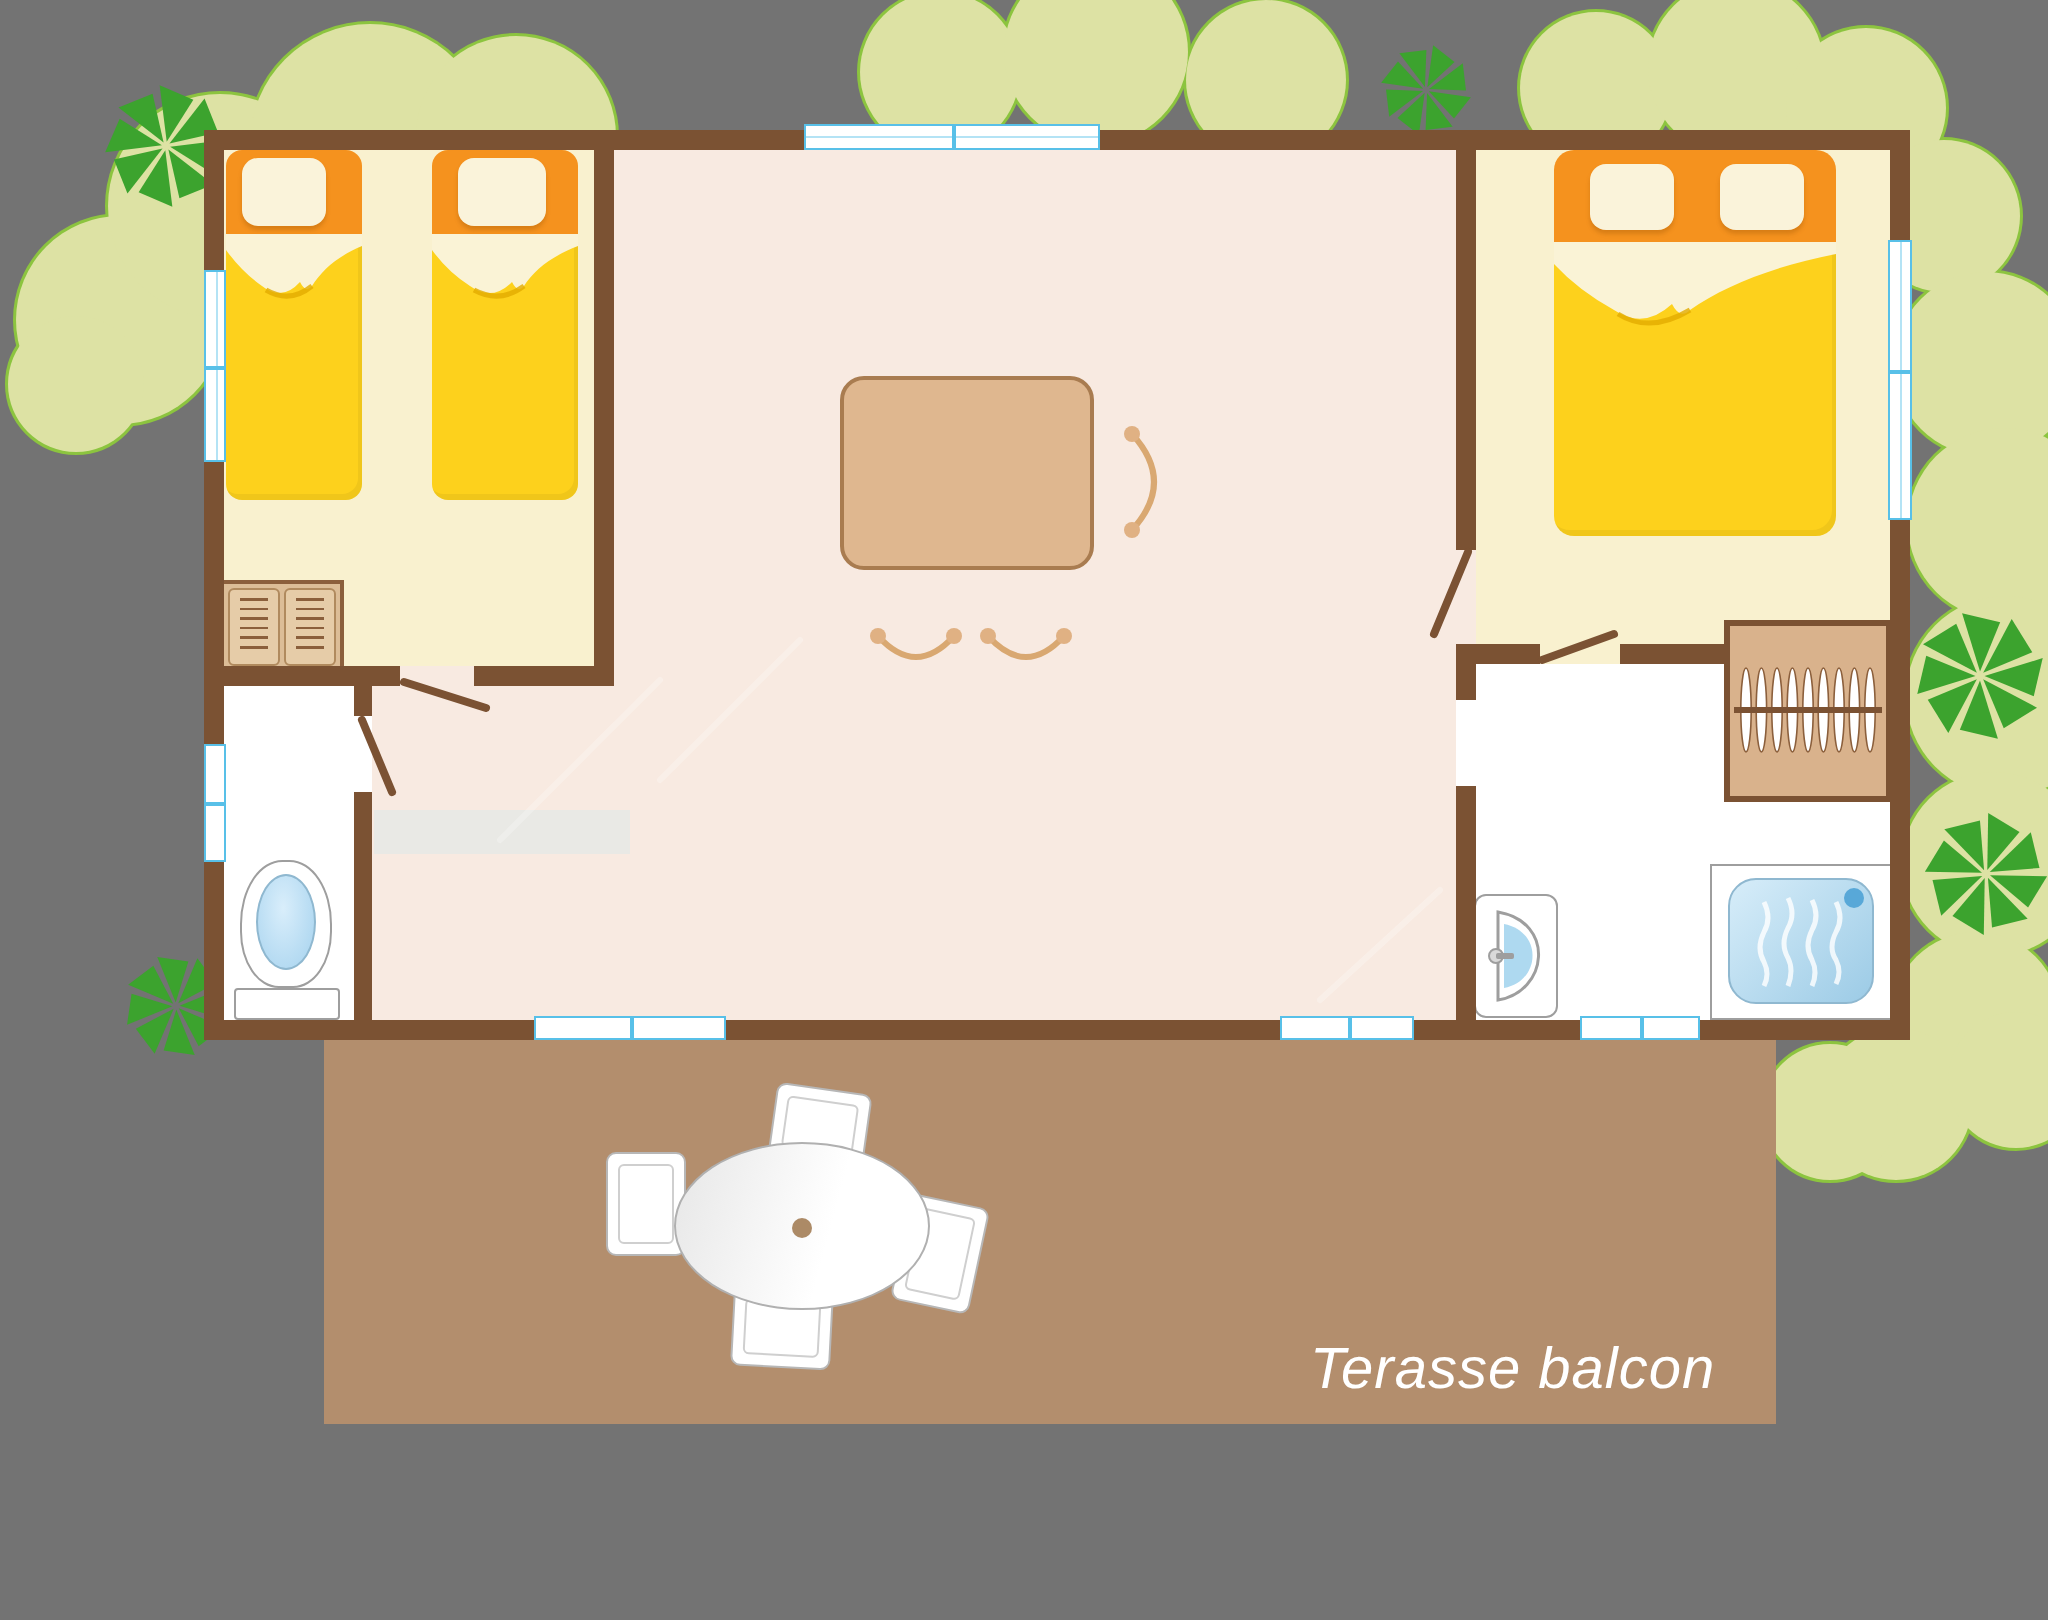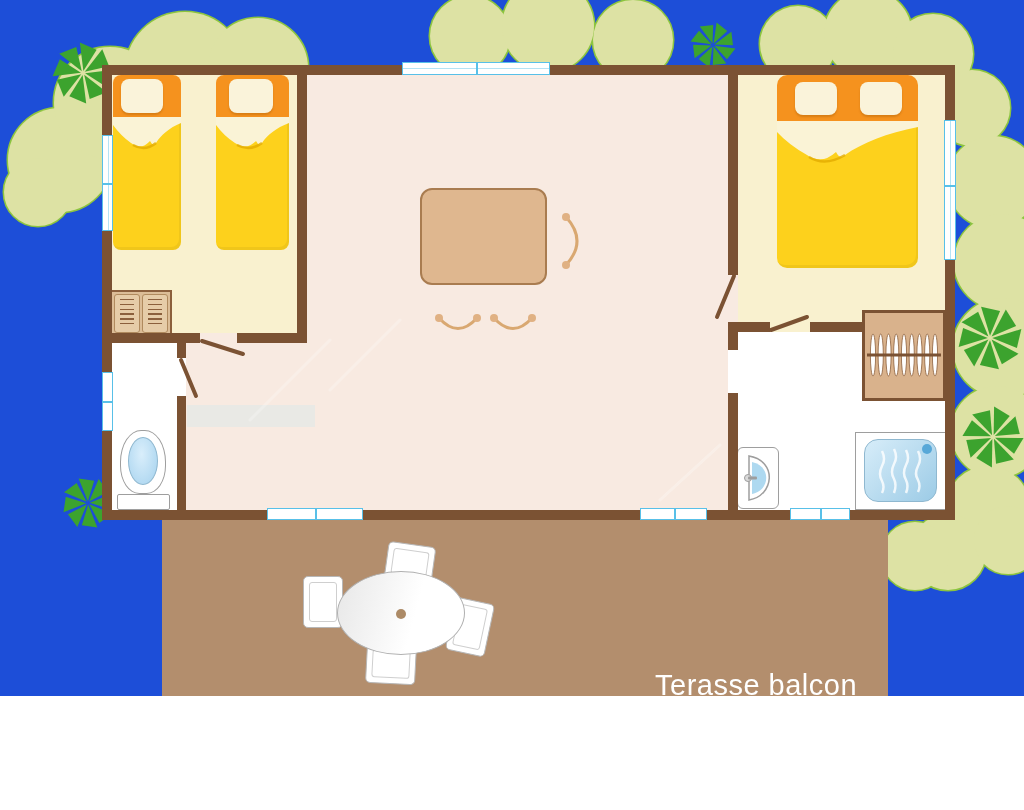--- a/index.html
+++ b/index.html
@@ -3,21 +3,21 @@
 <meta charset="utf-8">
 <style>
   :root{
     --wall:#7b5233; --terrace:#b38e6d; --living-floor:#f8eae1; --bedroom-floor:#f9f1cf;
     --wet-room-floor:#ffffff; --sofa-orange:#f08c05; --bed-headboard-orange:#f5921e;
     --bed-blanket-yellow:#fdd11c; --pillow-cream:#faf3da; --wood-tan:#dcbd97;
     --wood-border:#aa8057; --window-blue:#58c0e8; --water-blue:#a9d8ef;
     --tree-light:#dde2a4; --tree-outline:#8cc43f; --tree-dark:#3ca32e; --label-text:#ffffff;
   }
   html,body{margin:0;padding:0;background:#fff;font-family:"Liberation Sans",sans-serif;}
-  .canvas{position:relative;width:1024px;height:696px;background:#1d4ed8;overflow:hidden;}
+  .canvas{position:relative;width:1024px;height:810px;background:#737373;overflow:hidden;font-style:italic;}
   .trees{position:absolute;left:0;top:0;z-index:0;}
   .terrace{position:absolute;left:162px;top:520px;width:726px;height:192px;background:var(--terrace);z-index:1;}
   .terrace-label{position:absolute;left:655px;top:669px;font-size:29px;letter-spacing:.5px;color:var(--label-text);z-index:3;}
   .tchair{position:absolute;background:#fff;border:1.5px solid #b7b7b7;border-radius:5px;z-index:2;}
   .tchair::after{content:"";position:absolute;inset:5px;border:1.5px solid #cfcfcf;border-radius:3px;}
   .ttable{position:absolute;left:337px;top:571px;width:126px;height:82px;border-radius:50%;
     background:linear-gradient(105deg,#e7e7e7,#ffffff 60%);border:1.5px solid #b0b0b0;z-index:2;}
   .ttable::after{content:"";position:absolute;left:58px;top:37px;width:10px;height:10px;border-radius:50%;background:#ac8a66;}
   .house{position:absolute;left:102px;top:65px;width:853px;height:455px;z-index:4;}
   .wall{position:absolute;background:var(--wall);z-index:30;}

